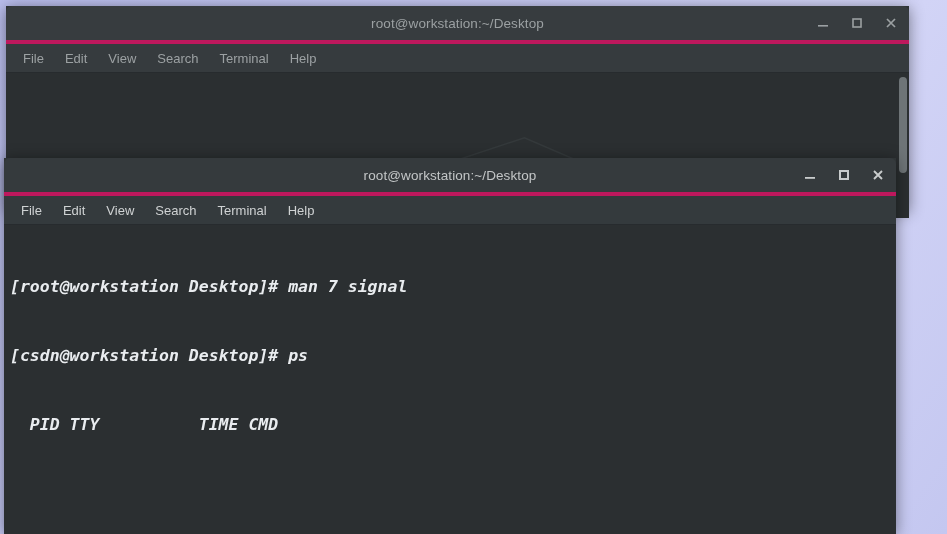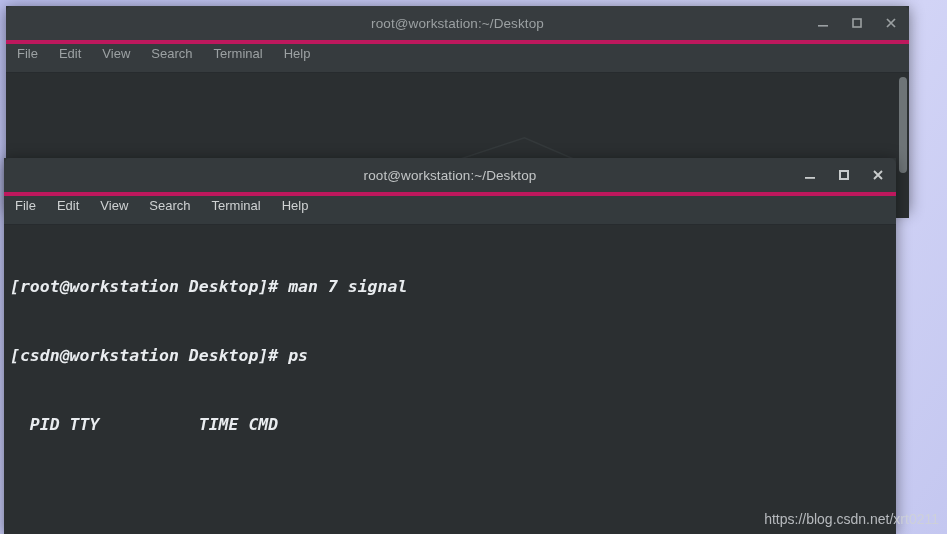--- a/index.html
+++ b/index.html
@@ -66,21 +66,22 @@
     position: relative;
     cursor: default;
   }
   .winbtn svg { display: block; }
 
   
   .menubar {
     height: 28px;
     background: #343a3d;
     display: flex;
-    padding-left: 4px;
+    align-items: center;
+    padding-left: 10px;
     gap: 7px;
     border-bottom: 1px solid #272b2e;
   }
   .window.inactive .menubar { background: #363b3e; }
   .menu-item {
     font-size: 13px;
     color: #cfd2d3;
     padding: 2px 7px;
     border-radius: 3px;
     white-space: nowrap;
@@ -254,15 +255,14 @@
       <div class="term-line">[root@workstation Desktop]# man 7 signal</div>
       <div class="term-line">[csdn@workstation Desktop]# ps</div>
       <div class="term-line">  PID TTY          TIME CMD</div>
       
       
       
       
     </div>
   </div>
 
-  <div id="watermark">https://blog.csdn.net/xrt0211</div>
 
 </div>
 
 </body></html>

